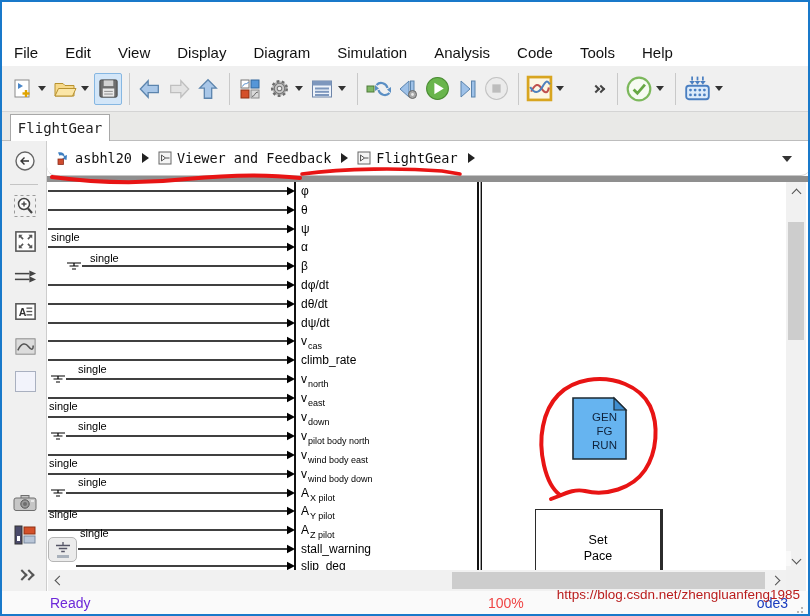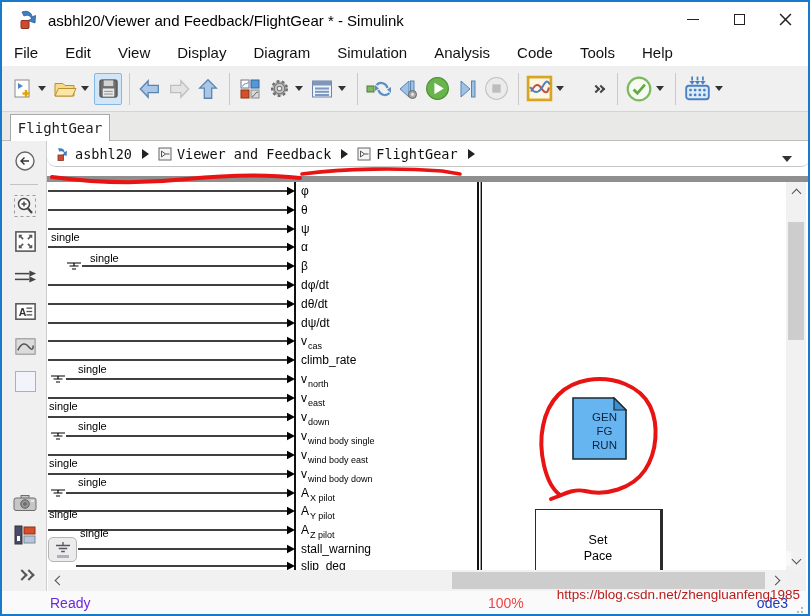--- a/index.html
+++ b/index.html
@@ -31,21 +31,21 @@
   
   .tabstrip{position:absolute;left:0;top:110px;width:100%;height:29px;background:#e9e9e7;border-bottom:1px solid #bdbdbd;}
   .tab{position:absolute;left:8px;top:2px;width:100px;height:27px;background:#fff;border:1px solid #a8a8a8;border-bottom:none;display:flex;align-items:center;justify-content:center;font-family:"DejaVu Sans Mono",monospace;font-size:14px;color:#222;}
   
   .palette{position:absolute;left:0;top:139px;width:45px;height:453px;background:#f0f0f0;border-right:1px solid #cdcdcd;}
   .pbtn{position:absolute;left:9px;width:28px;height:28px;display:flex;align-items:center;justify-content:center;}
   .pdiv{position:absolute;left:8px;top:43px;width:28px;height:0;border-top:1px solid #c4c4c4;}
   .chev2{display:flex;}
   .chev2 .chev-r{border-color:#555;width:8px;height:8px;}
   
-  .breadcrumbbar{position:absolute;left:45px;top:139px;width:763px;height:26px;background:#fff;border-bottom:1px solid #c6c6c6;display:flex;align-items:center;padding-left:8px;border-radius:9px;}
+  .breadcrumbbar{position:absolute;left:45px;top:139px;width:763px;height:35px;background:#fff;border-bottom:1px solid #c6c6c6;display:flex;align-items:center;padding-left:8px;border-radius:9px;}
   .bc-item{display:flex;align-items:center;margin-right:6px;}
   .bc-item svg{margin-right:4px;}
   .bc-text{font-family:"DejaVu Sans Mono",monospace;font-size:13.5px;color:#111;white-space:nowrap;}
   .bc-sep{width:0;height:0;border-top:5px solid transparent;border-bottom:5px solid transparent;border-left:7px solid #222;margin:0 8px 0 4px;}
   .bc-caret{position:absolute;right:18px;top:15px;width:0;height:0;border-left:5px solid transparent;border-right:5px solid transparent;border-top:6px solid #333;}
   .canvas-topband{position:absolute;left:45px;top:174px;width:763px;height:6px;background:#8f8f8f;}
   
   .canvas-wrap{position:absolute;left:45px;top:180px;width:739px;height:388px;background:#fff;overflow:hidden;}
   .layer{position:absolute;left:-45px;top:-180px;width:810px;height:616px;}
   .single{position:absolute;font-size:11px;color:#000;white-space:nowrap;}
@@ -76,40 +76,20 @@
                radial-gradient(circle at 6px 4px,#b5b5b5 1px,transparent 1.4px),
                radial-gradient(circle at 10px 8px,#b5b5b5 0,transparent 0);}
   .watermark{position:absolute;right:8px;top:585px;font-size:13.5px;color:#b91c1c;z-index:40;white-space:nowrap;}
   .annot{position:absolute;left:0;top:0;width:810px;height:616px;z-index:60;pointer-events:none;}
 </style>
 </head>
 <body>
 
 <div class="window">
 
-  <div class="titlebar">
-    <svg class="title-icon" viewBox="0 0 24 24">
-      <path d="M6 4 C12 2 16 5 16 9 L19.5 7.5 L19 15 L12 12.5 L15.5 11 C15 7.5 11 6.5 8 8 Z" fill="#3f7fc1" stroke="#2a5c91" stroke-width="0.8"></path>
-      <rect x="5" y="12.5" width="8" height="8" rx="1" fill="#cf4b2e" stroke="#8b2f1e"></rect>
-    </svg>
-    <span class="title-text">asbhl20/Viewer and Feedback/FlightGear * - Simulink</span>
-    <div class="win-controls">
-      <div class="win-btn">
-          <span class="glyph-min"></span>
-        </div>
-      <div class="win-btn">
-          <span class="glyph-max"></span>
-        </div>
-      <div class="win-btn">
-        <svg width="13" height="13" viewBox="0 0 12 12">
-            <path d="M1 1 L11 11 M11 1 L1 11" stroke="#222" stroke-width="1.4"></path>
-          </svg>
-      </div>
-    </div>
-  </div>
 
   <nav class="menubar" id="menubar">
       <span class="menu-item">File</span>
       <span class="menu-item">Edit</span>
       <span class="menu-item">View</span>
       <span class="menu-item">Display</span>
       <span class="menu-item">Diagram</span>
       <span class="menu-item">Simulation</span>
       <span class="menu-item">Analysis</span>
       <span class="menu-item">Code</span>
@@ -485,21 +465,21 @@
         <div class="plabel" style="left: 299px; top: 294px;"><span>dθ/dt</span></div>
         <div class="plabel" style="left: 299px; top: 313px;"><span>dψ/dt</span></div>
         <div class="plabel" style="left: 299px; top: 331px;"><span>v</span><span class="sub">cas</span></div>
         <div class="plabel" style="left: 299px; top: 350px;"><span>climb_rate</span></div>
         <div class="single" style="left: 76px; top: 361px;">single</div>
         <div class="plabel" style="left: 299px; top: 369px;"><span>v</span><span class="sub">north</span></div>
         <div class="plabel" style="left: 299px; top: 388px;"><span>v</span><span class="sub">east</span></div>
         <div class="single" style="left: 47px; top: 398px;">single</div>
         <div class="plabel" style="left: 299px; top: 407px;"><span>v</span><span class="sub">down</span></div>
         <div class="single" style="left: 76px; top: 418px;">single</div>
-        <div class="plabel" style="left: 299px; top: 426px;"><span>v</span><span class="sub">wind body single</span></div>
+        <div class="plabel" style="left: 299px; top: 426px;"><span>v</span><span class="sub">pilot body north</span></div>
         <div class="plabel" style="left: 299px; top: 445px;"><span>v</span><span class="sub">wind body east</span></div>
         <div class="single" style="left: 47px; top: 455px;">single</div>
         <div class="plabel" style="left: 299px; top: 464px;"><span>v</span><span class="sub">wind body down</span></div>
         <div class="single" style="left: 76px; top: 474px;">single</div>
         <div class="plabel" style="left: 299px; top: 483px;"><span>A</span><span class="sub">X pilot</span></div>
         <div class="plabel" style="left: 299px; top: 501px;"><span>A</span><span class="sub">Y pilot</span></div>
         <div class="single" style="left: 47px; top: 506px;">single</div>
         <div class="plabel" style="left: 299px; top: 520px;"><span>A</span><span class="sub">Z pilot</span></div>
         <div class="single" style="left: 78px; top: 525px;">single</div>
         <div class="plabel" style="left: 299px; top: 539px;"><span>stall_warning</span></div>

